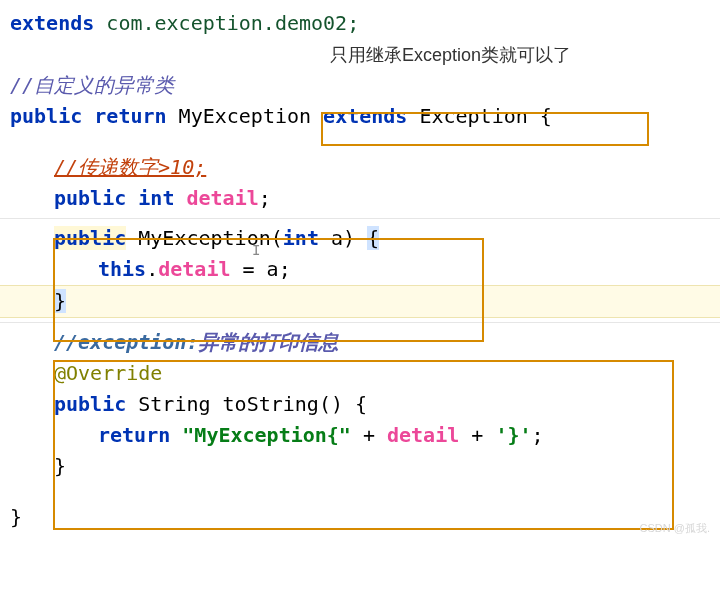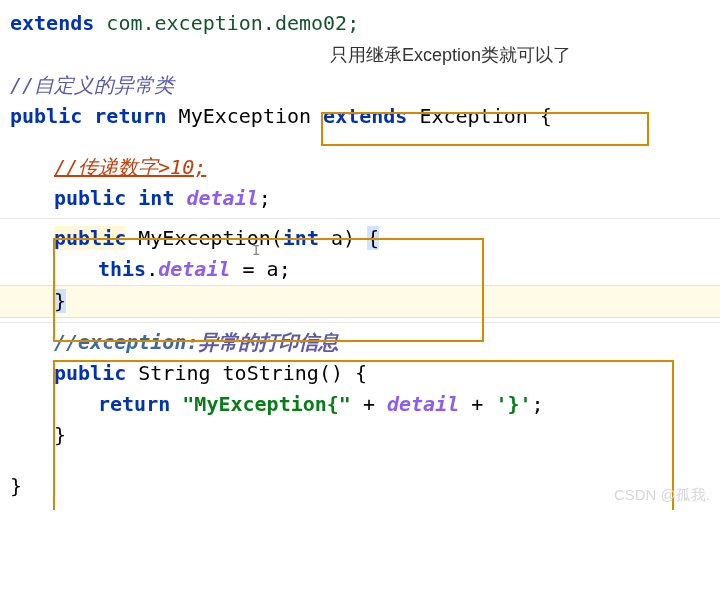--- a/index.html
+++ b/index.html
@@ -11,21 +11,21 @@
     background: #ffffff;
     width: 720px;
     box-sizing: border-box;
     color: #000;
     position: relative;
   }
   .kw { color: #0033b3; font-weight: bold; }
   .pkg { color: #14532d; }
   .comment-it { color: #808080; font-style: italic; }
   .comment-blue { color: #0033cc; font-style: italic; font-weight: bold;}
-  .field { color: #8b5cf6; font-weight: bold; font-style: italic; }
+  .field { color: #ec4899; font-weight: bold; }
   .string { color: #067d17; font-weight: bold; }
   .annotation { color: #808000; }
   .chinese-note { color: #333; font-family: "Microsoft YaHei", sans-serif; font-size: 18px; }
   .line { white-space: pre; display:block; }
   .indent1 { padding-left: 44px; }
   .indent2 { padding-left: 88px; }
   .hl-word { background: #fff8d6; }
   .hl-brace { background: #cfe3ff; }
   .box { border: 2px solid #d68a00; }
   .box1 {
@@ -64,21 +64,21 @@
   }
   hr.sep {
     border: none;
     border-top: 1px solid #e6e6e6;
     margin: 4px -10px;
   }
   .watermark {
     position: absolute;
     right: 10px;
     bottom: 4px;
-    font-size: 15px;
+    font-size: 11px;
     color: #d7d7d7;
     font-family: sans-serif;
     text-align: right;
   }
   .blank { height: 20px; }
 </style>
 </head>
 <body>
 
 <div>
@@ -104,20 +104,21 @@
 <span class="line indent2"><span class="kw">this</span><span>.</span><span class="field">detail</span><span> = a;</span></span>
 
 <span class="cursor-line">
       <span class="line indent1"><span class="hl-brace">}</span></span>
     </span>
 
 <hr class="sep">
 
 <span class="line indent1"><span class="comment-blue" style="color:#3a6aa0;">//exception:</span><span class="comment-it" style="color:#5a5aad; font-weight:bold;">异常的打印信息</span></span>
 
+<span class="line indent1"><span class="annotation">@Override</span></span>
 
 <span class="line indent1"><span class="kw">public</span><span> String toString() {</span></span>
 
 <span class="line indent2"><span class="kw">return</span> <span class="string">"MyException{"</span><span> + </span><span class="field">detail</span><span> + </span><span class="string">'}'</span><span>;</span></span>
 
 <span class="line indent1"><span>}</span></span>
 
 <div class="blank"></div>
 
 <span class="line"><span>}</span></span>

